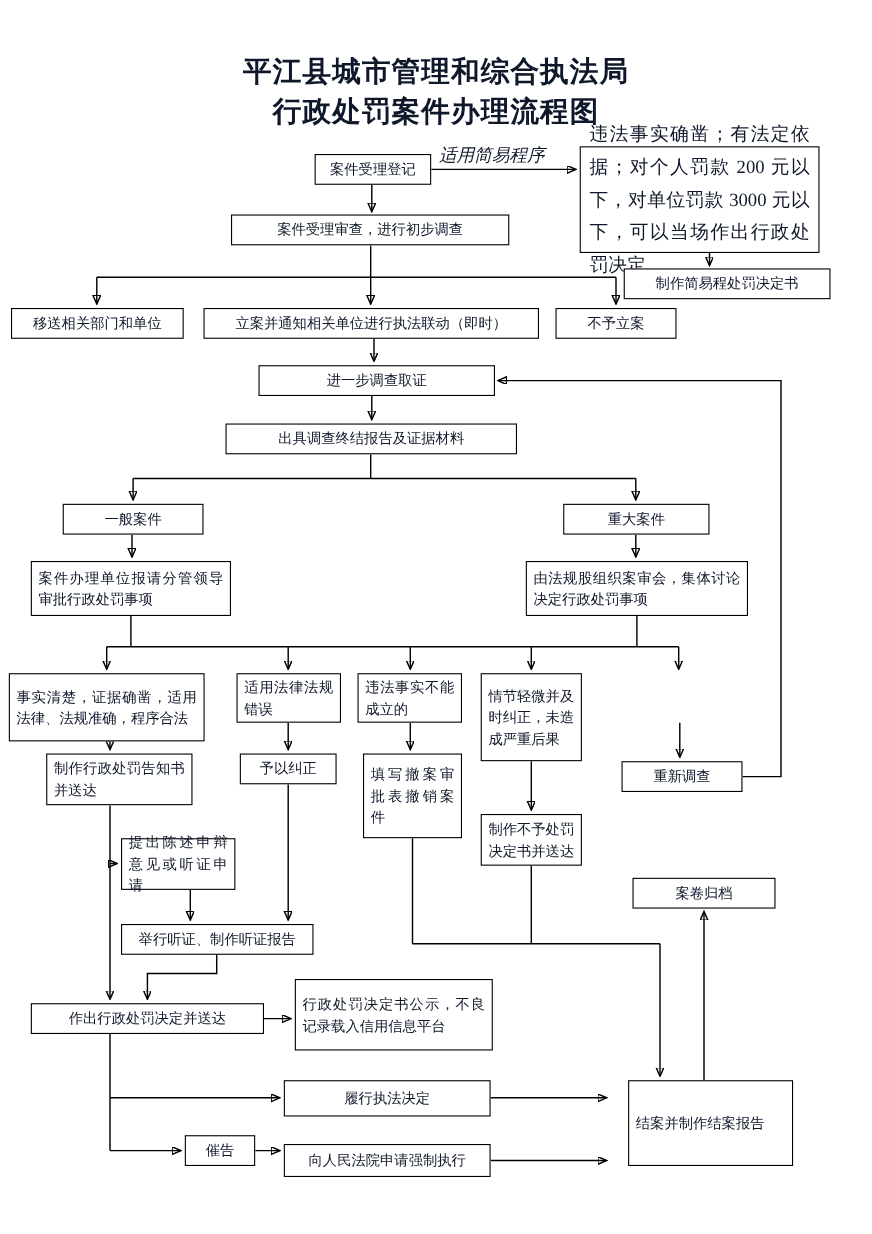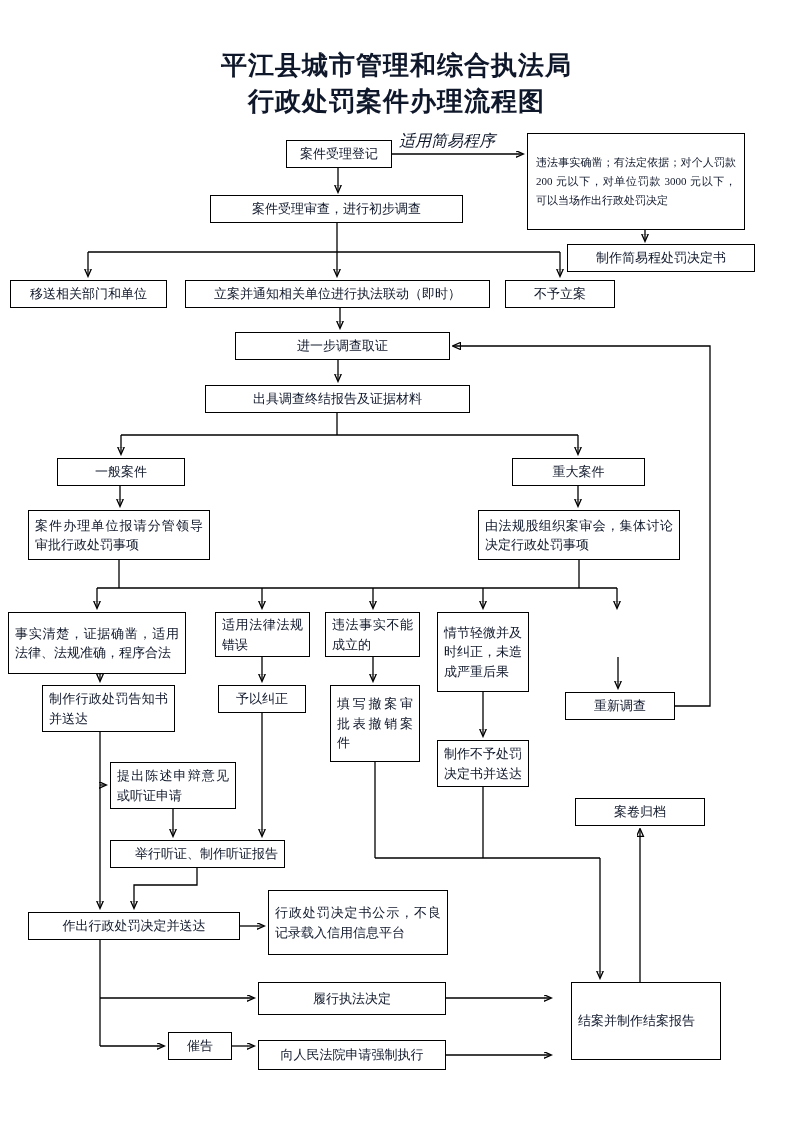--- a/index.html
+++ b/index.html
@@ -33,21 +33,21 @@
     text-align:center;
     font-size:13px;
     line-height:1.5;
     padding:2px 6px;
   }
   .node.justify{
     text-align:justify;
     justify-content:flex-start;
   }
   .node.justify span{display:block;width:100%;}
-  .cond{line-height:1.75;font-size:11px;padding:4px 8px;}
+  .cond{line-height:1.75;font-size:17px;padding:4px 8px;}
   .floatlabel{
     position:absolute;
     font-size:16px;
     font-style:italic;
     font-family:"Liberation Serif","DejaVu Serif",serif;
     white-space:nowrap;
   }
   svg.wires{
     position:absolute;left:0;top:0;
     pointer-events:none;
@@ -205,29 +205,29 @@
     </div>
 
   <div class="node justify" style="left:437px;top:740px;width:92px;height:47px;">
       <span>制作不予处罚决定书并送达</span>
     </div>
 
   <div class="node" style="left:565px;top:692px;width:110px;height:28px;">
       <span>重新调查</span>
     </div>
 
-  <div class="node justify" style="left:110px;top:762px;width:126px;height:47px;">
+  <div class="node justify" style="left:110px;top:762px;width:104px;height:47px;">
       <span>提出陈述申辩意见或听证申请</span>
     </div>
 
   <div class="node" style="left:575px;top:798px;width:130px;height:28px;">
       <span>案卷归档</span>
     </div>
 
-  <div class="node" style="left:110px;top:840px;width:175px;height:28px;justify-content:flex-end;">
+  <div class="node" style="left:110px;top:840px;width:175px;height:28px;">
       <span>举行听证、制作听证报告</span>
     </div>
 
   <div class="node justify" style="left:268px;top:890px;width:180px;height:65px;">
       <span>行政处罚决定书公示，不良记录载入信用信息平台</span>
     </div>
 
   <div class="node" style="left:28px;top:912px;width:212px;height:28px;">
       <span>作出行政处罚决定并送达</span>
     </div>

